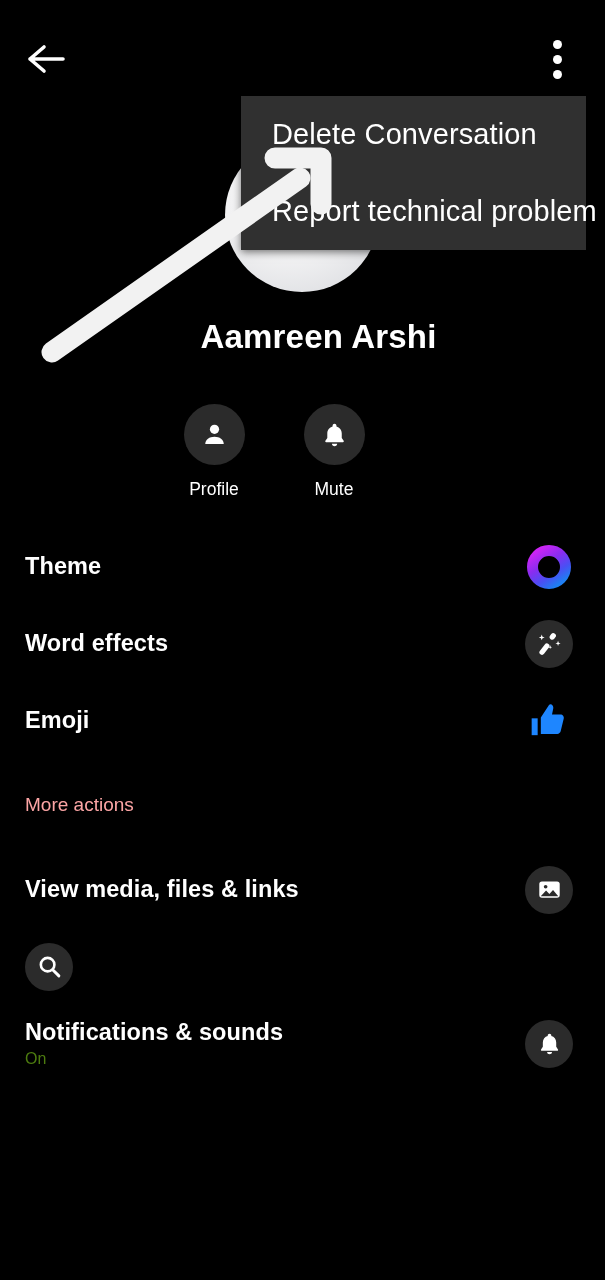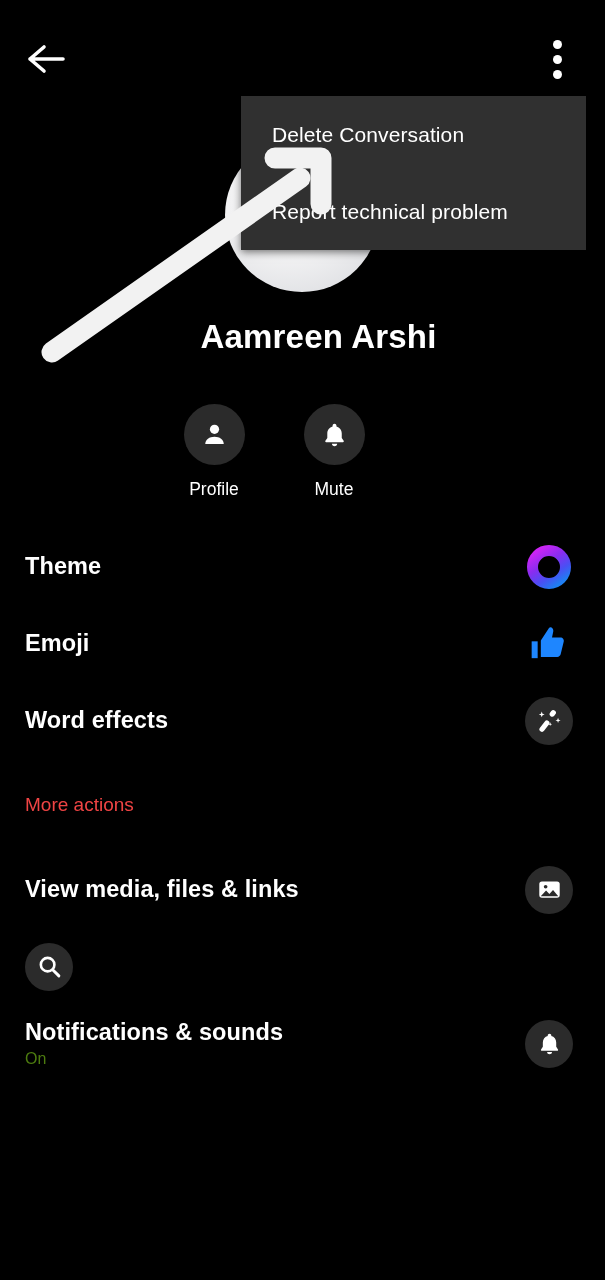--- a/index.html
+++ b/index.html
@@ -74,21 +74,21 @@
     z-index: 20;
   }
   .menu-item {
     position: absolute;
     left: 0;
     width: 345px;
     height: 77px;
     display: flex;
     align-items: center;
     padding-left: 31px;
-    font-size: 21px;
+    font-size: 29px;
     font-weight: 400;
     color: #ffffff;
     letter-spacing: 0.1px;
     white-space: nowrap;
   }
   .menu-item.m0 { top: 0; }
   .menu-item.m1 { top: 77px; }
 
   
   .annotation {
@@ -186,21 +186,21 @@
   }
   .row-icon.plain { background: transparent; }
   .row-icon.dark  { background: #2b2b2b; }
 
   .section-label {
     height: 48px;
     display: flex;
     align-items: center;
     padding-left: 25px;
     font-size: 19px;
-    color: #ef4444;
+    color: #fca5a5;
     font-weight: 400;
   }
   .spacer-sm { height: 22px; }
 </style>
 </head>
 <body>
 
 <div class="avatar"></div>
 
 <div class="topbar">
@@ -269,45 +269,45 @@
             <stop offset="100%" stop-color="#1f7ff2"></stop>
           </linearGradient>
         </defs>
         <circle cx="23" cy="23" r="16.5" fill="none" stroke="url(#themeGrad)" stroke-width="11"></circle>
       </svg>
     </div>
   </div>
 
   <div class="row">
     <div class="row-texts">
-      <div class="row-title">Emoji</div>
-    </div>
-    <div class="row-icon plain">
-      <svg width="40" height="40" viewBox="0 0 24 24">
-        <path d="M1.6 10.4h3.6v10.1H1.6z" fill="#1e86ff"></path>
-        <path d="M7.1 9.9L12 2.4c.35-.5 1-.65 1.5-.35.85.5 1.25 1.5 1.05 2.45l-.75 3.55h5.1c1.3 0 2.25 1.2 1.95 2.45l-1.85 7.7c-.22.92-1.04 1.56-1.98 1.56H7.1z" fill="#1e86ff"></path>
-      </svg>
-    </div>
-  </div>
-
-  <div class="row">
-    <div class="row-texts">
       <div class="row-title">Word effects</div>
     </div>
     <div class="row-icon dark">
       <svg width="27" height="27" viewBox="0 0 24 24">
         <rect x="5.2" y="11.2" width="4.6" height="11.6" rx="2.3" fill="#ffffff" transform="rotate(38 7.5 17)"></rect>
         <rect x="12.6" y="2.6" width="4.6" height="6.2" rx="2.3" fill="#ffffff" transform="rotate(38 14.9 5.7)"></rect>
         <path d="M5.1 4.0l.7 1.9 1.9.7-1.9.7-.7 1.9-.7-1.9L2.5 6.6l1.9-.7z" fill="#ffffff"></path>
         <path d="M19.6 9.6l.62 1.7 1.7.62-1.7.62-.62 1.7-.62-1.7-1.7-.62 1.7-.62z" fill="#ffffff"></path>
         <path d="M12.6 13.6l.45 1.2 1.2.45-1.2.45-.45 1.2-.45-1.2-1.2-.45 1.2-.45z" fill="#ffffff"></path>
       </svg>
     </div>
   </div>
 
+  <div class="row">
+    <div class="row-texts">
+      <div class="row-title">Emoji</div>
+    </div>
+    <div class="row-icon plain">
+      <svg width="40" height="40" viewBox="0 0 24 24">
+        <path d="M1.6 10.4h3.6v10.1H1.6z" fill="#1e86ff"></path>
+        <path d="M7.1 9.9L12 2.4c.35-.5 1-.65 1.5-.35.85.5 1.25 1.5 1.05 2.45l-.75 3.55h5.1c1.3 0 2.25 1.2 1.95 2.45l-1.85 7.7c-.22.92-1.04 1.56-1.98 1.56H7.1z" fill="#1e86ff"></path>
+      </svg>
+    </div>
+  </div>
+
   <div class="spacer-sm"></div>
 
   <div class="section-label">More actions</div>
 
   <div class="spacer-sm"></div>
 
   <div class="row">
     <div class="row-texts">
       <div class="row-title">View media, files &amp; links</div>
     </div>

